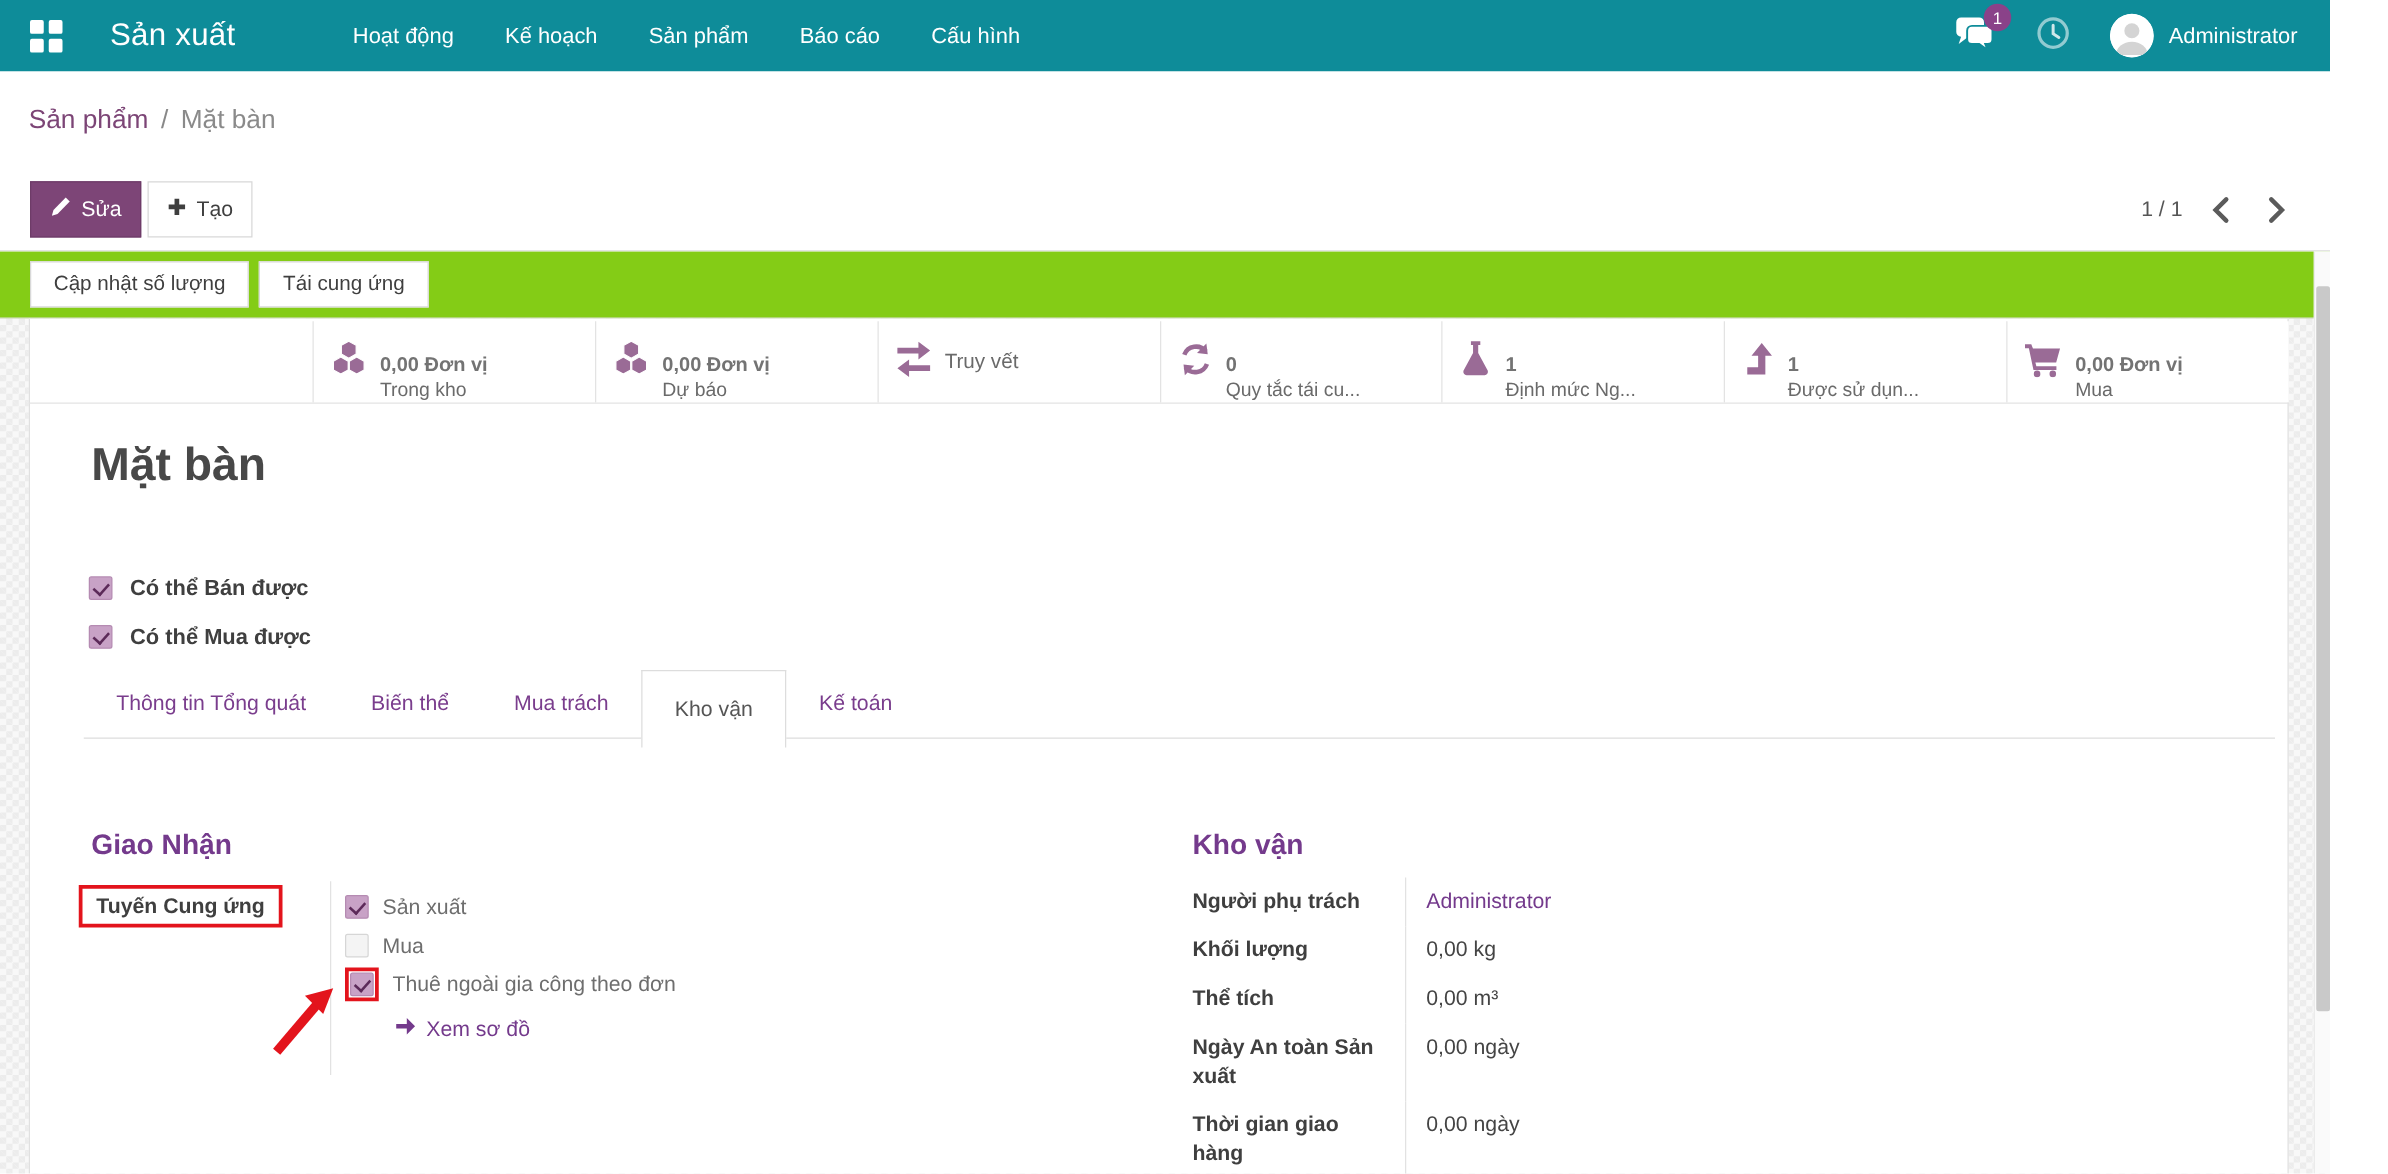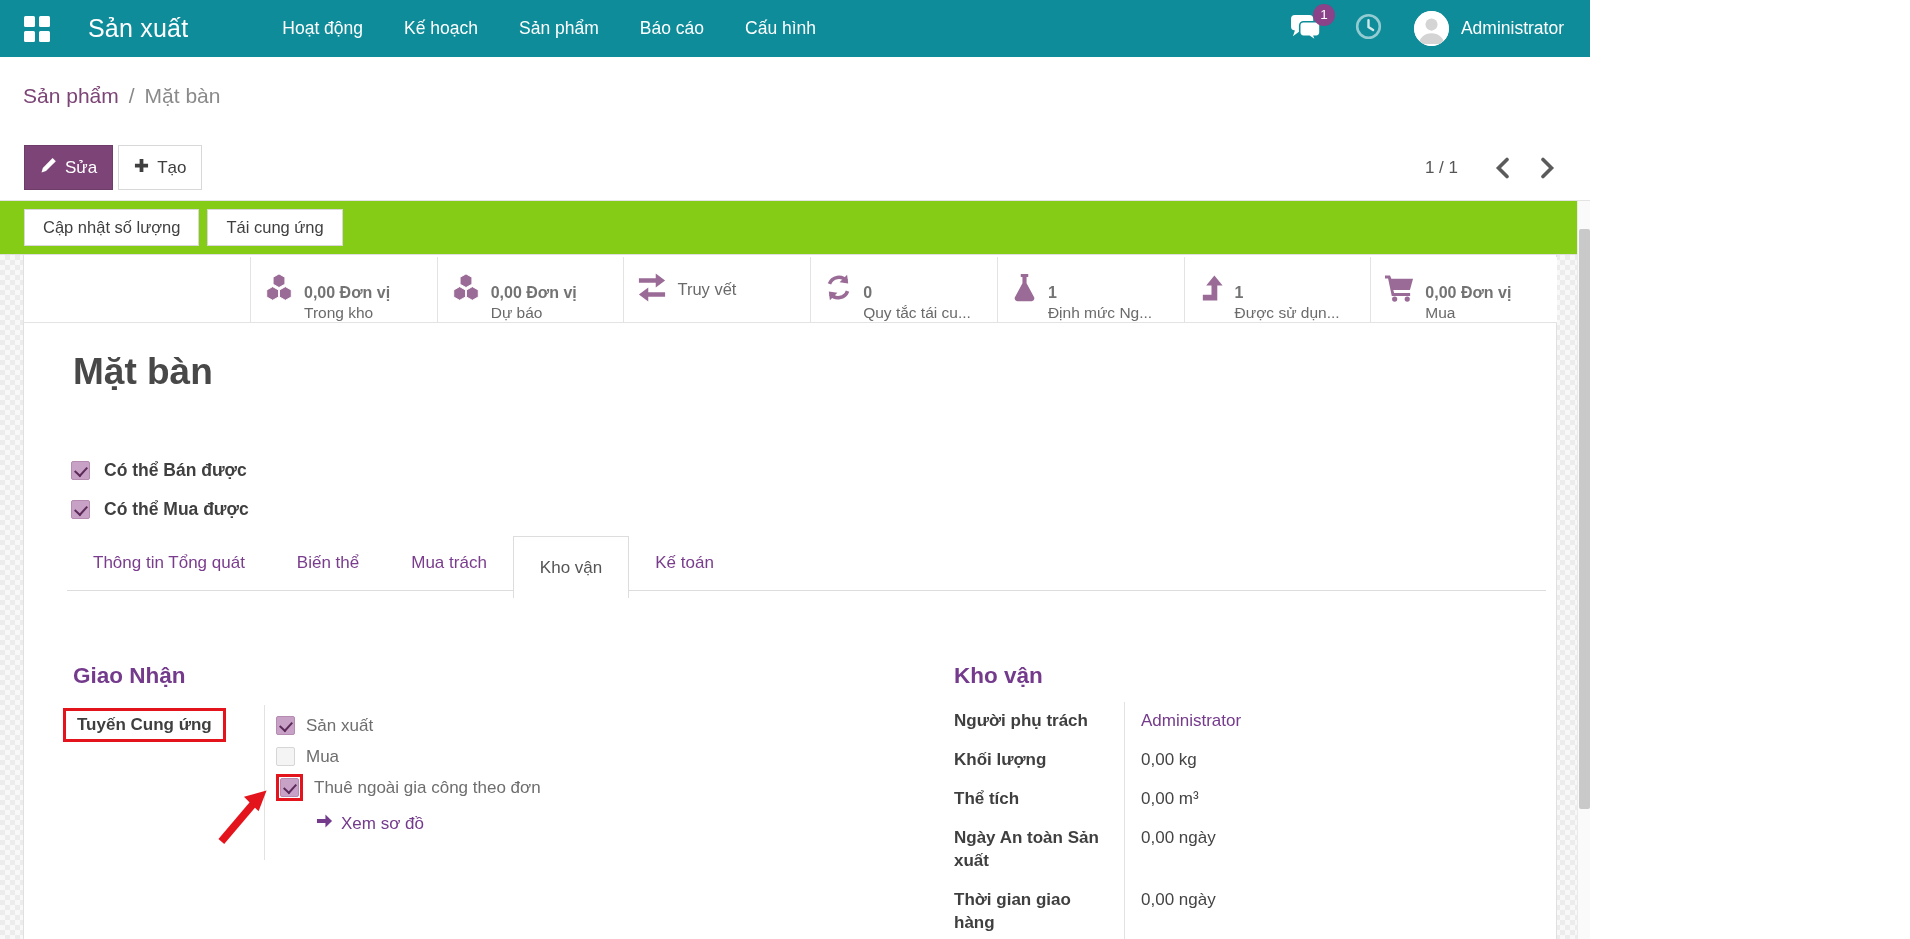--- a/index.html
+++ b/index.html
@@ -1,18 +1,18 @@
 <!DOCTYPE html>
 <html><head>
 <meta charset="utf-8">
 <style>
   * { margin:0; padding:0; box-sizing:border-box; }
   html,body { width:1910px; height:939px; }
   body { font-family:"Liberation Sans","DejaVu Sans",sans-serif; background:#fff; overflow:hidden; }
-  .screen { position:relative; width:1590px; height:939px; background:#fff; overflow:hidden; }
+  .screen { position:relative; width:1864px; height:939px; background:#fff; overflow:hidden; }
 
   
   .topbar { position:relative; height:57px; background:#0e8c99; display:flex; align-items:center; padding:0 26px 0 24px; color:#fff; }
   .grid-icon { width:26px; height:26px; display:grid; grid-template-columns:11px 11px; grid-template-rows:11px 11px; gap:4px; cursor:pointer; }
   .grid-icon span { background:#fff; border-radius:1.5px; }
   .brand { font-size:25px; margin-left:38px; letter-spacing:.2px; cursor:pointer; }
   .menus { display:flex; margin-left:92px; gap:37px; font-size:17.5px; }
   .menus .menu { cursor:pointer; padding:6px 2px; }
   .tb-right { margin-left:auto; display:flex; align-items:center; }
   .msg-wrap { position:relative; margin-right:34px; cursor:pointer; }
@@ -27,21 +27,21 @@
   .crumb-sep { color:#888; margin:0 10px; }
   .crumb-current { color:#8a8a8a; }
 
   
   .toolbar { position:relative; height:66px; display:flex; align-items:center; border-bottom:1px solid #e3e3e3; background:#fff; }
   .btn { height:45px; padding:16px 15px; background:#fff; border:1px solid #d8d8d8; color:#3f3f3f; font-size:17px; display:inline-flex; align-items:center; gap:8px; cursor:pointer; font-family:inherit; }
   .btn-primary { background:#7d4577; border-color:#6e3c68; color:#fff; }
   .tb-left { margin-left:24px; display:flex; gap:5px; }
   .tb-center { position:absolute; left:479px; display:flex; gap:8px; }
   .pager { margin-left:auto; margin-right:30px; display:flex; align-items:center; gap:18px; }
-  .pager-count { font-size:17px; color:#555; margin-right:14px; }
+  .pager-count { font-size:17px; color:#555; }
   .pg-btn { cursor:pointer; display:flex; padding:4px; }
 
   
   .statusbar { height:54px; display:flex; align-items:center; gap:8px; padding-left:24px; border-bottom:1px solid #dedede; background:#84cc16; }
   .sbtn { height:37px; padding:0 18px; background:#fff; border:1px solid #d8d8d8; color:#3f3f3f; font-size:16.5px; display:inline-flex; align-items:center; cursor:pointer; font-family:inherit; }
 
   
   .content { position:relative; height:684px;
     background-color:#f8f8f8;
     background-image:

